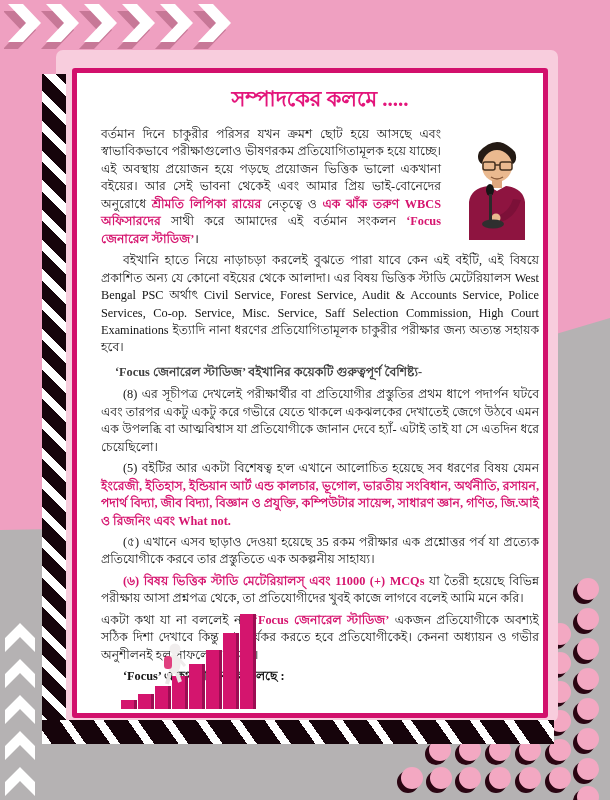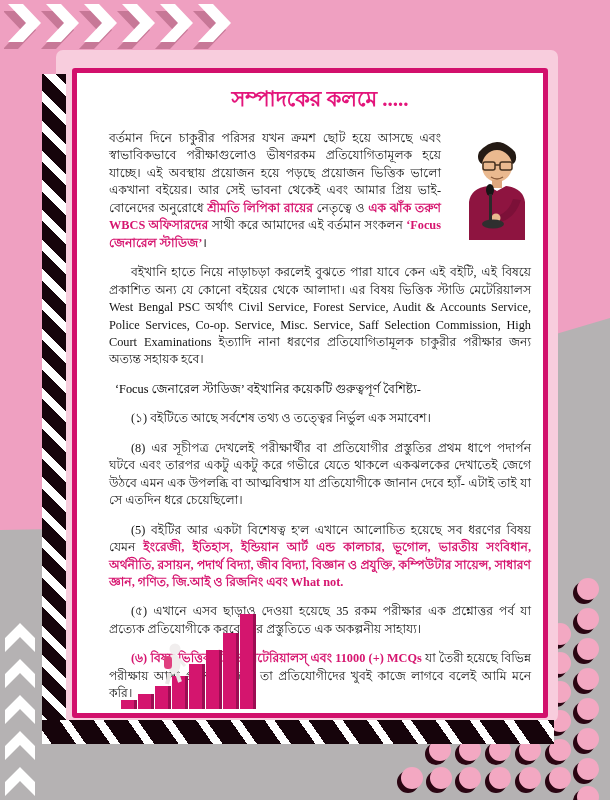--- a/index.html
+++ b/index.html
@@ -42,25 +42,25 @@
   .card-inner{position:relative;width:100%;height:100%;box-sizing:border-box;
     padding:6px 0 4px 20px;}
   
   .page-title{
     text-align:center;color:#e3157b;font-weight:bold;
     font-size:21px;margin:4px 0 8px 0;
   }
   .photo{
     float:right;width:92px;height:112px;margin:2px 0 6px 10px;background:#fff;
   }
-  .para{margin:12px;font-size:12.3px;line-height:1.42;color:#141414;
+  .para{margin:4px;font-size:12.3px;line-height:1.42;color:#141414;
     text-align:justify;text-indent:22px;}
   .para .m{color:#d6156f;font-weight:bold;}
   .para.noindent{text-indent:0;}
-  .para.subhead{color:#000000;font-weight:normal;text-align:left;
+  .para.subhead{color:#404040;font-weight:bold;text-align:left;
     text-indent:0;margin:7px 0 5px 18px;}
   .para.en-quote{font-weight:bold;text-align:left;}
   .growth-chart{position:absolute;left:40px;bottom:2px;}
 </style>
 </head>
 <body>
 
 <div class="bg-pink"></div>
 
 <svg class="deco" style="left:4px;top:2px;" width="260" height="50" viewBox="0 0 260 50">
@@ -142,21 +142,20 @@
       <circle cx="45" cy="90" r="4.5" fill="#eab98f"></circle>
       <ellipse cx="39" cy="62" rx="4" ry="6" fill="#161616"></ellipse>
       <rect x="38" y="66" width="3" height="28" fill="#2a2a2a"></rect>
       <ellipse cx="42" cy="96" rx="11" ry="4.5" fill="#2f2f2f"></ellipse>
     </svg>
 
     <div>
         <p class="para noindent"><span>বর্তমান দিনে চাকুরীর পরিসর যখন ক্রমশ ছোট হয়ে আসছে এবং স্বাভাবিকভাবে পরীক্ষাগুলোও ভীষণরকম প্রতিযোগিতামূলক হয়ে যাচ্ছে। এই অবস্থায় প্রয়োজন হয়ে পড়ছে প্রয়োজন ভিত্তিক ভালো একখানা বইয়ের। আর সেই ভাবনা থেকেই এবং আমার প্রিয় ভাই-বোনেদের অনুরোধে </span><span class="m">শ্রীমতি লিপিকা রায়ের</span><span> নেতৃত্বে ও </span><span class="m">এক ঝাঁক তরুণ WBCS অফিসারদের</span><span> সাথী করে আমাদের এই বর্তমান সংকলন </span><span class="m">‘Focus জেনারেল স্টাডিজ’</span><span>।</span></p>
         <p class="para "><span>বইখানি হাতে নিয়ে নাড়াচড়া করলেই বুঝতে পারা যাবে কেন এই বইটি, এই বিষয়ে প্রকাশিত অন্য যে কোনো বইয়ের থেকে আলাদা। এর বিষয় ভিত্তিক স্টাডি মেটেরিয়ালস West Bengal PSC অর্থাৎ Civil Service, Forest Service, Audit &amp; Accounts Service, Police Services, Co-op. Service, Misc. Service, Saff Selection Commission, High Court Examinations ইত্যাদি নানা ধরণের প্রতিযোগিতামূলক চাকুরীর পরীক্ষার জন্য অত্যন্ত সহায়ক হবে।</span></p>
         <p class="para subhead"><span>‘Focus জেনারেল স্টাডিজ’ বইখানির কয়েকটি গুরুত্বপূর্ণ বৈশিষ্ট্য-</span></p>
-        <p class="para "><span>(১) বইটিতে আছে সর্বশেষ তথ্য ও তত্ত্বের নির্ভুল এক সমাবেশ।</span></p>
         <p class="para "><span>(8) এর সূচীপত্র দেখলেই পরীক্ষার্থীর বা প্রতিযোগীর প্রস্তুতির প্রথম ধাপে পদার্পন ঘটবে এবং তারপর একটু একটু করে গভীরে যেতে থাকলে একঝলকের দেখাতেই জেগে উঠবে এমন এক উপলব্ধি বা আত্মবিশ্বাস যা প্রতিযোগীকে জানান দেবে হ্যাঁ- এটাই তাই যা সে এতদিন ধরে চেয়েছিলো।</span></p>
         <p class="para "><span>(5) বইটির আর একটা বিশেষত্ব হ'ল এখানে আলোচিত হয়েছে সব ধরণের বিষয় যেমন </span><span class="m">ইংরেজী, ইতিহাস, ইন্ডিয়ান আর্ট এন্ড কালচার, ভূগোল, ভারতীয় সংবিধান, অর্থনীতি, রসায়ন, পদার্থ বিদ্যা, জীব বিদ্যা, বিজ্ঞান ও প্রযুক্তি, কম্পিউটার সায়েন্স, সাধারণ জ্ঞান, গণিত, জি.আই ও রিজনিং এবং What not.</span></p>
         <p class="para "><span>(৫) এখানে এসব ছাড়াও দেওয়া হয়েছে 35 রকম পরীক্ষার এক প্রশ্নোত্তর পর্ব যা প্রত্যেক প্রতিযোগীকে করবে তার প্রস্তুতিতে এক অকল্পনীয় সাহায্য।</span></p>
         <p class="para "><span class="m">(৬) বিষয় ভিত্তিক স্টাডি মেটেরিয়ালস্ এবং 11000 (+) MCQs</span><span> যা তৈরী হয়েছে বিভিন্ন পরীক্ষায় আসা প্রশ্নপত্র থেকে, তা প্রতিযোগীদের খুবই কাজে লাগবে বলেই আমি মনে করি।</span></p>
         <p class="para noindent"><span>একটা কথা যা না বললেই নয় </span><span class="m">‘Focus জেনারেল স্টাডিজ’</span><span> একজন প্রতিযোগীকে অবশ্যই সঠিক দিশা দেখাবে কিন্তু তা কার্যকর করতে হবে প্রতিযোগীকেই। কেননা অধ্যায়ন ও গভীর অনুশীলনই হল সাফল্যের মূলমন্ত্র।</span></p>
         <p class="para en-quote"><span>‘Focus’ এ কথাটাই কেবল বলছে :</span></p>
       </div>
 
     <svg class="growth-chart" width="145" height="106" viewBox="0 0 145 106">
       <g>

